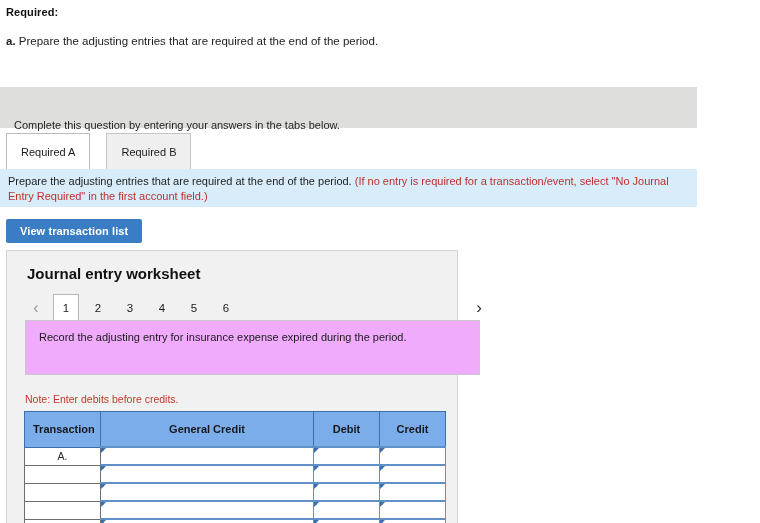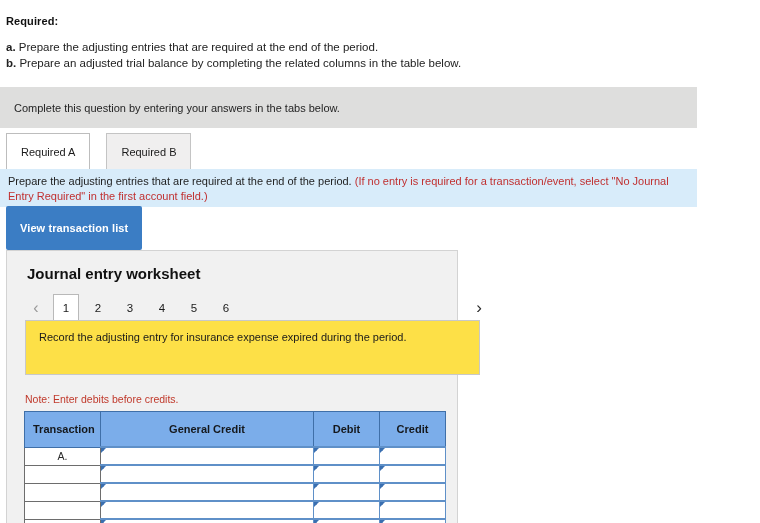--- a/index.html
+++ b/index.html
@@ -20,47 +20,45 @@
 
   
   .req-head {
     position: absolute;
     left: 6px;
     top: 6px;
     font-size: 11px;
     font-weight: bold;
     color: #111;
     letter-spacing: .1px;
-    margin-top: 9px;
   }
   .req-lines {
     position: absolute;
     left: 6px;
     top: 33px;
     width: 700px;
     line-height: 16px;
     font-size: 11.5px;
     color: #222;
-    margin-top: 6px;
   }
   .req-lines .lbl { font-weight: bold; }
 
   
   .gray-bar {
     position: absolute;
     left: 0;
     top: 87px;
     width: 697px;
     height: 41px;
     background: #dededd;
   }
   .gray-bar-text {
     position: absolute;
     left: 14px;
-    top: 15px;
+    top: 32px;
     font-size: 11px;
     color: #1f1f1f;
   }
 
   
   .tabrow {
     position: absolute;
     left: 6px;
     top: 133px;
     height: 36px;
@@ -104,23 +102,23 @@
     line-height: 14.5px;
     font-size: 11px;
     color: #1e1e1e;
   }
   .blue-band-text .red { color: #c03030; }
 
   
   .vtl-btn {
     position: absolute;
     left: 6px;
-    top: 206px;
+    top: 219px;
     height: 24px;
-    padding: 10px 14px;
+    padding: 0 14px;
     display: flex;
     align-items: center;
     background: #3b7dc4;
     color: #ffffff;
     font-size: 11px;
     font-weight: bold;
     border: none;
     border-radius: 2px;
     cursor: pointer;
     letter-spacing: .1px;
@@ -193,21 +191,21 @@
     border-bottom-color: #ffffff;
   }
 
   
   .prompt-box {
     position: absolute;
     left: 18px;
     top: 69px;
     width: 455px;
     height: 55px;
-    background: #fde047;
+    background: #f0abfc;
     border: 1px solid #c8c8c8;
     box-sizing: border-box;
   }
   .prompt-text {
     position: absolute;
     left: 13px;
     top: 10px;
     font-size: 11px;
     color: #1a1a1a;
   }
@@ -288,24 +286,20 @@
 </style>
 </head>
 <body>
 
 <div class="req-head">Required:</div>
 
 <div class="req-lines">
   <div>
     <span class="lbl">a.</span>
     <span>Prepare the adjusting entries that are required at the end of the period.</span>
-  </div>
-  <div>
-    <span class="lbl">b.</span>
-    <span>Prepare an adjusted trial balance by completing the related columns in the table below.</span>
   </div>
 </div>
 
 <div class="gray-bar">
   <div class="gray-bar-text">Complete this question by entering your answers in the tabs below.</div>
 </div>
 
 <div class="tabrow">
   <div class="tab active">
     <span>Required A</span>

